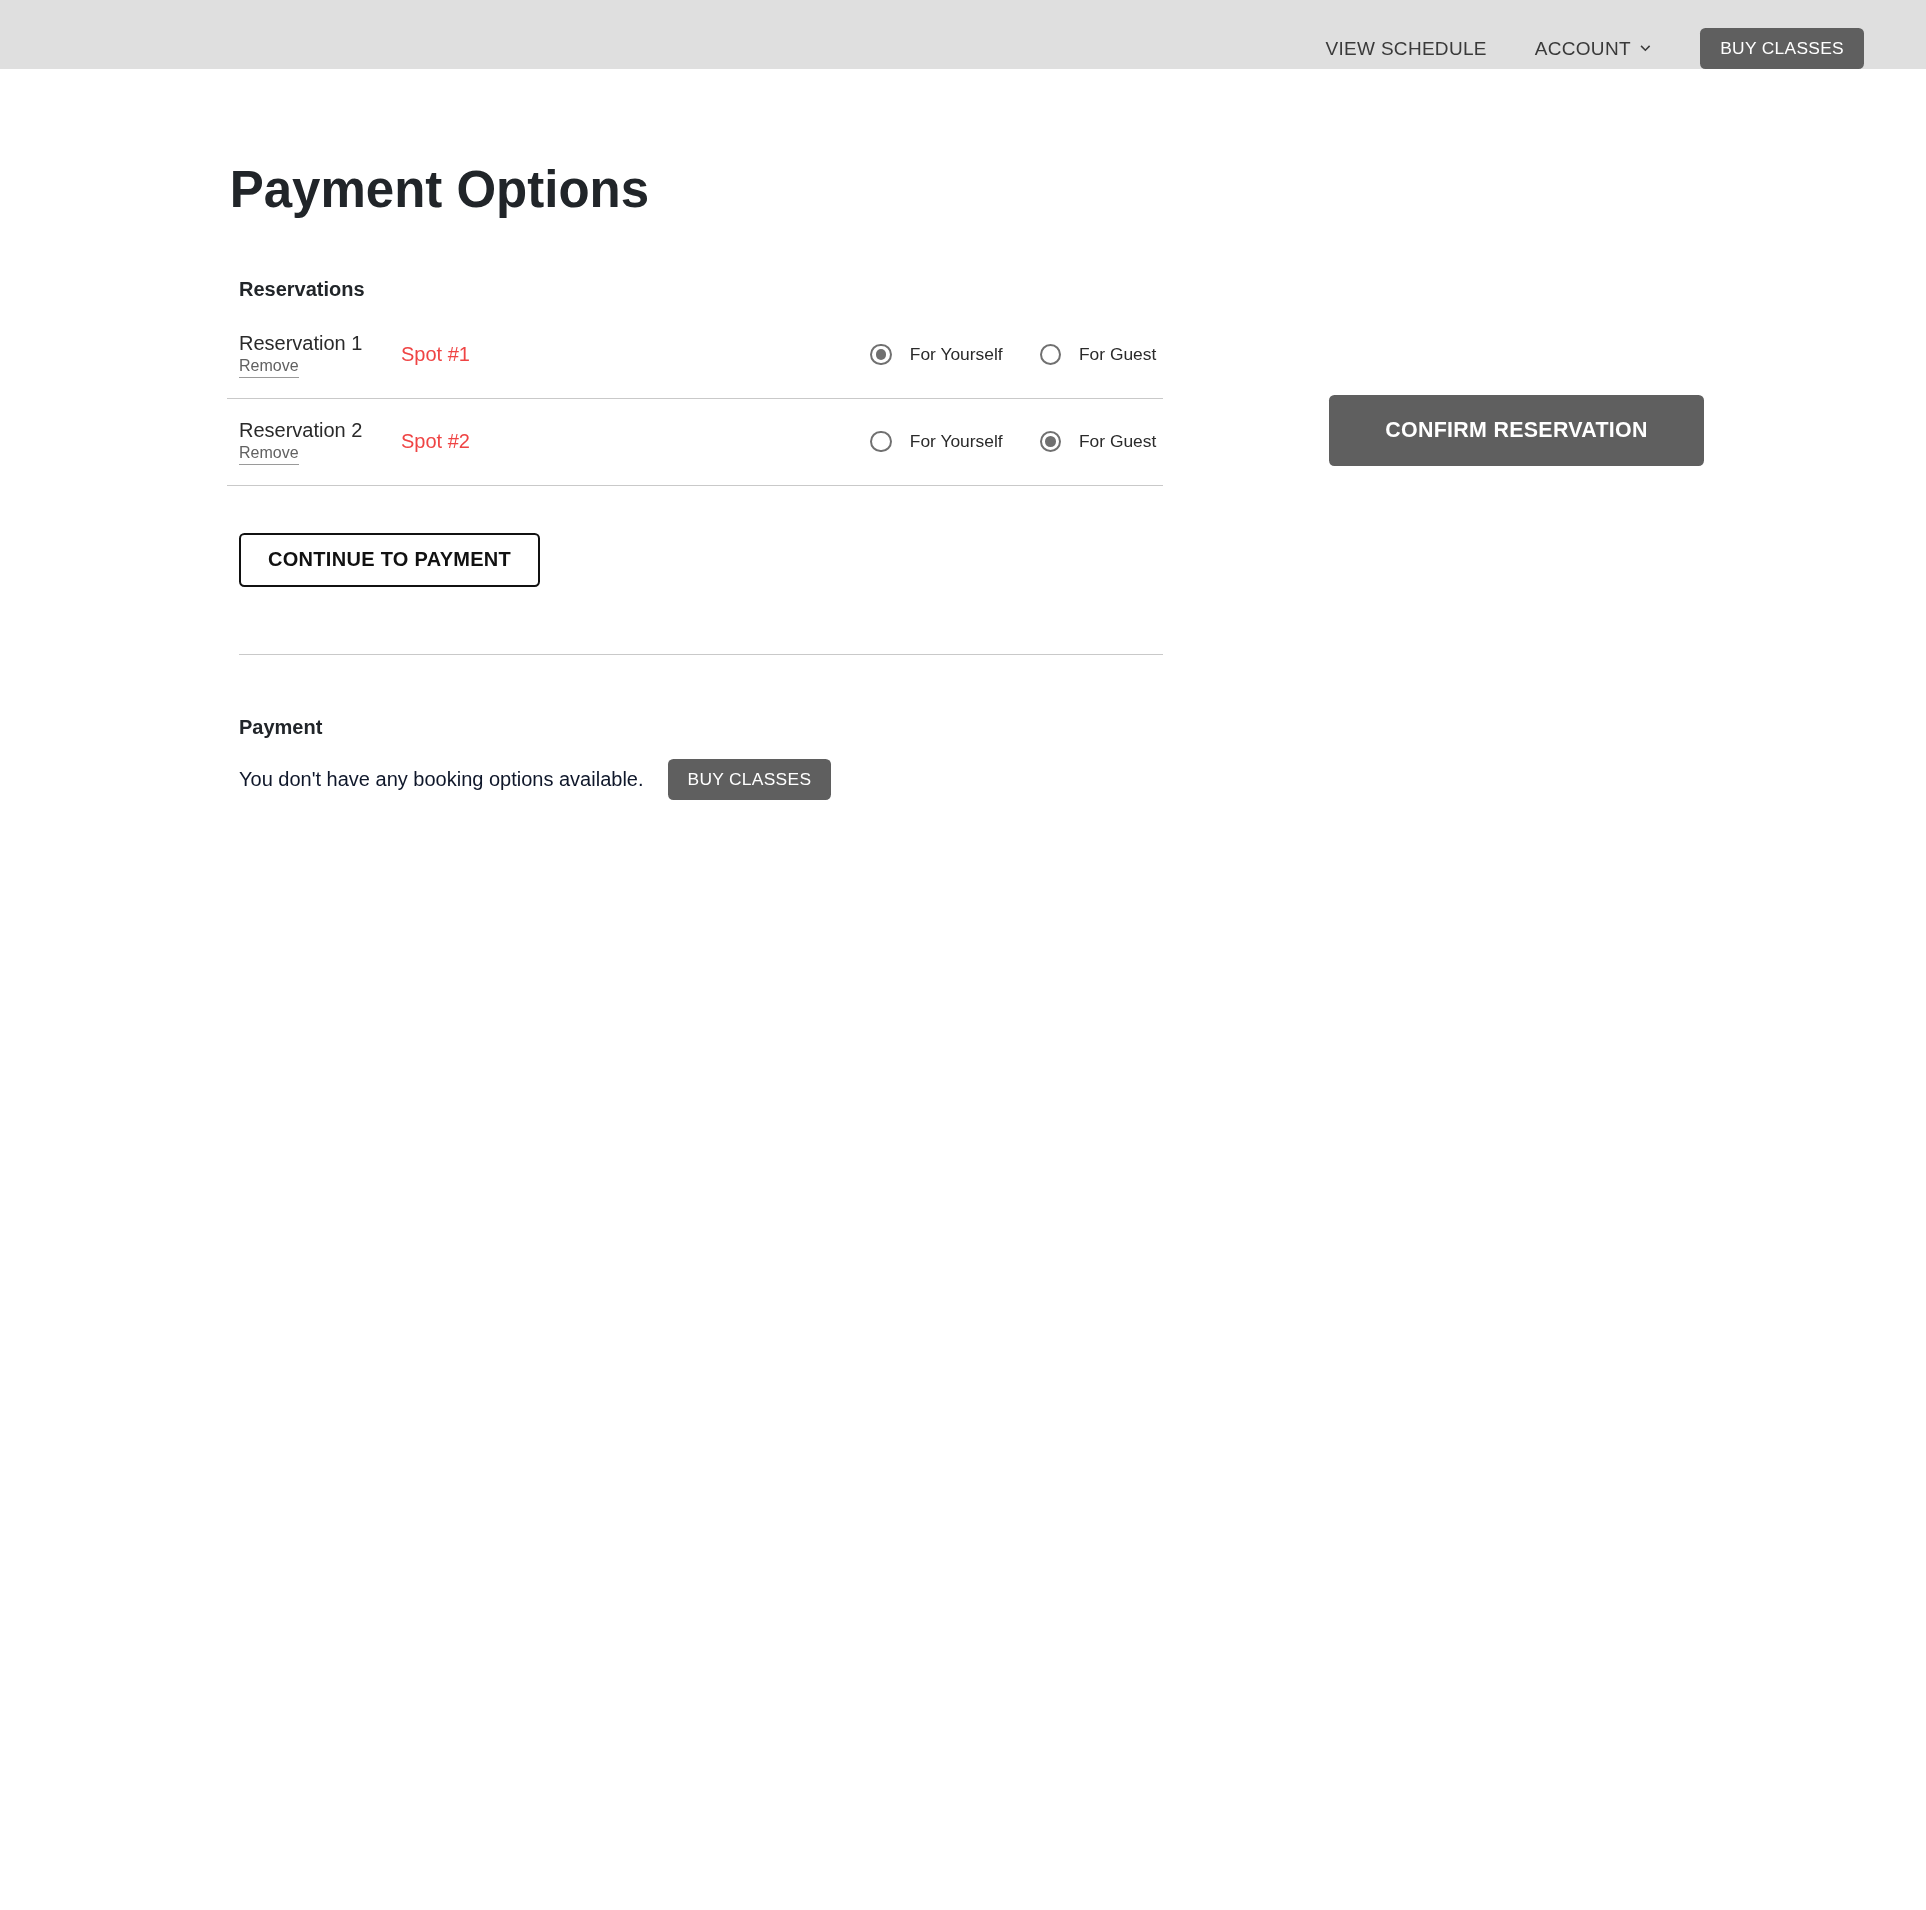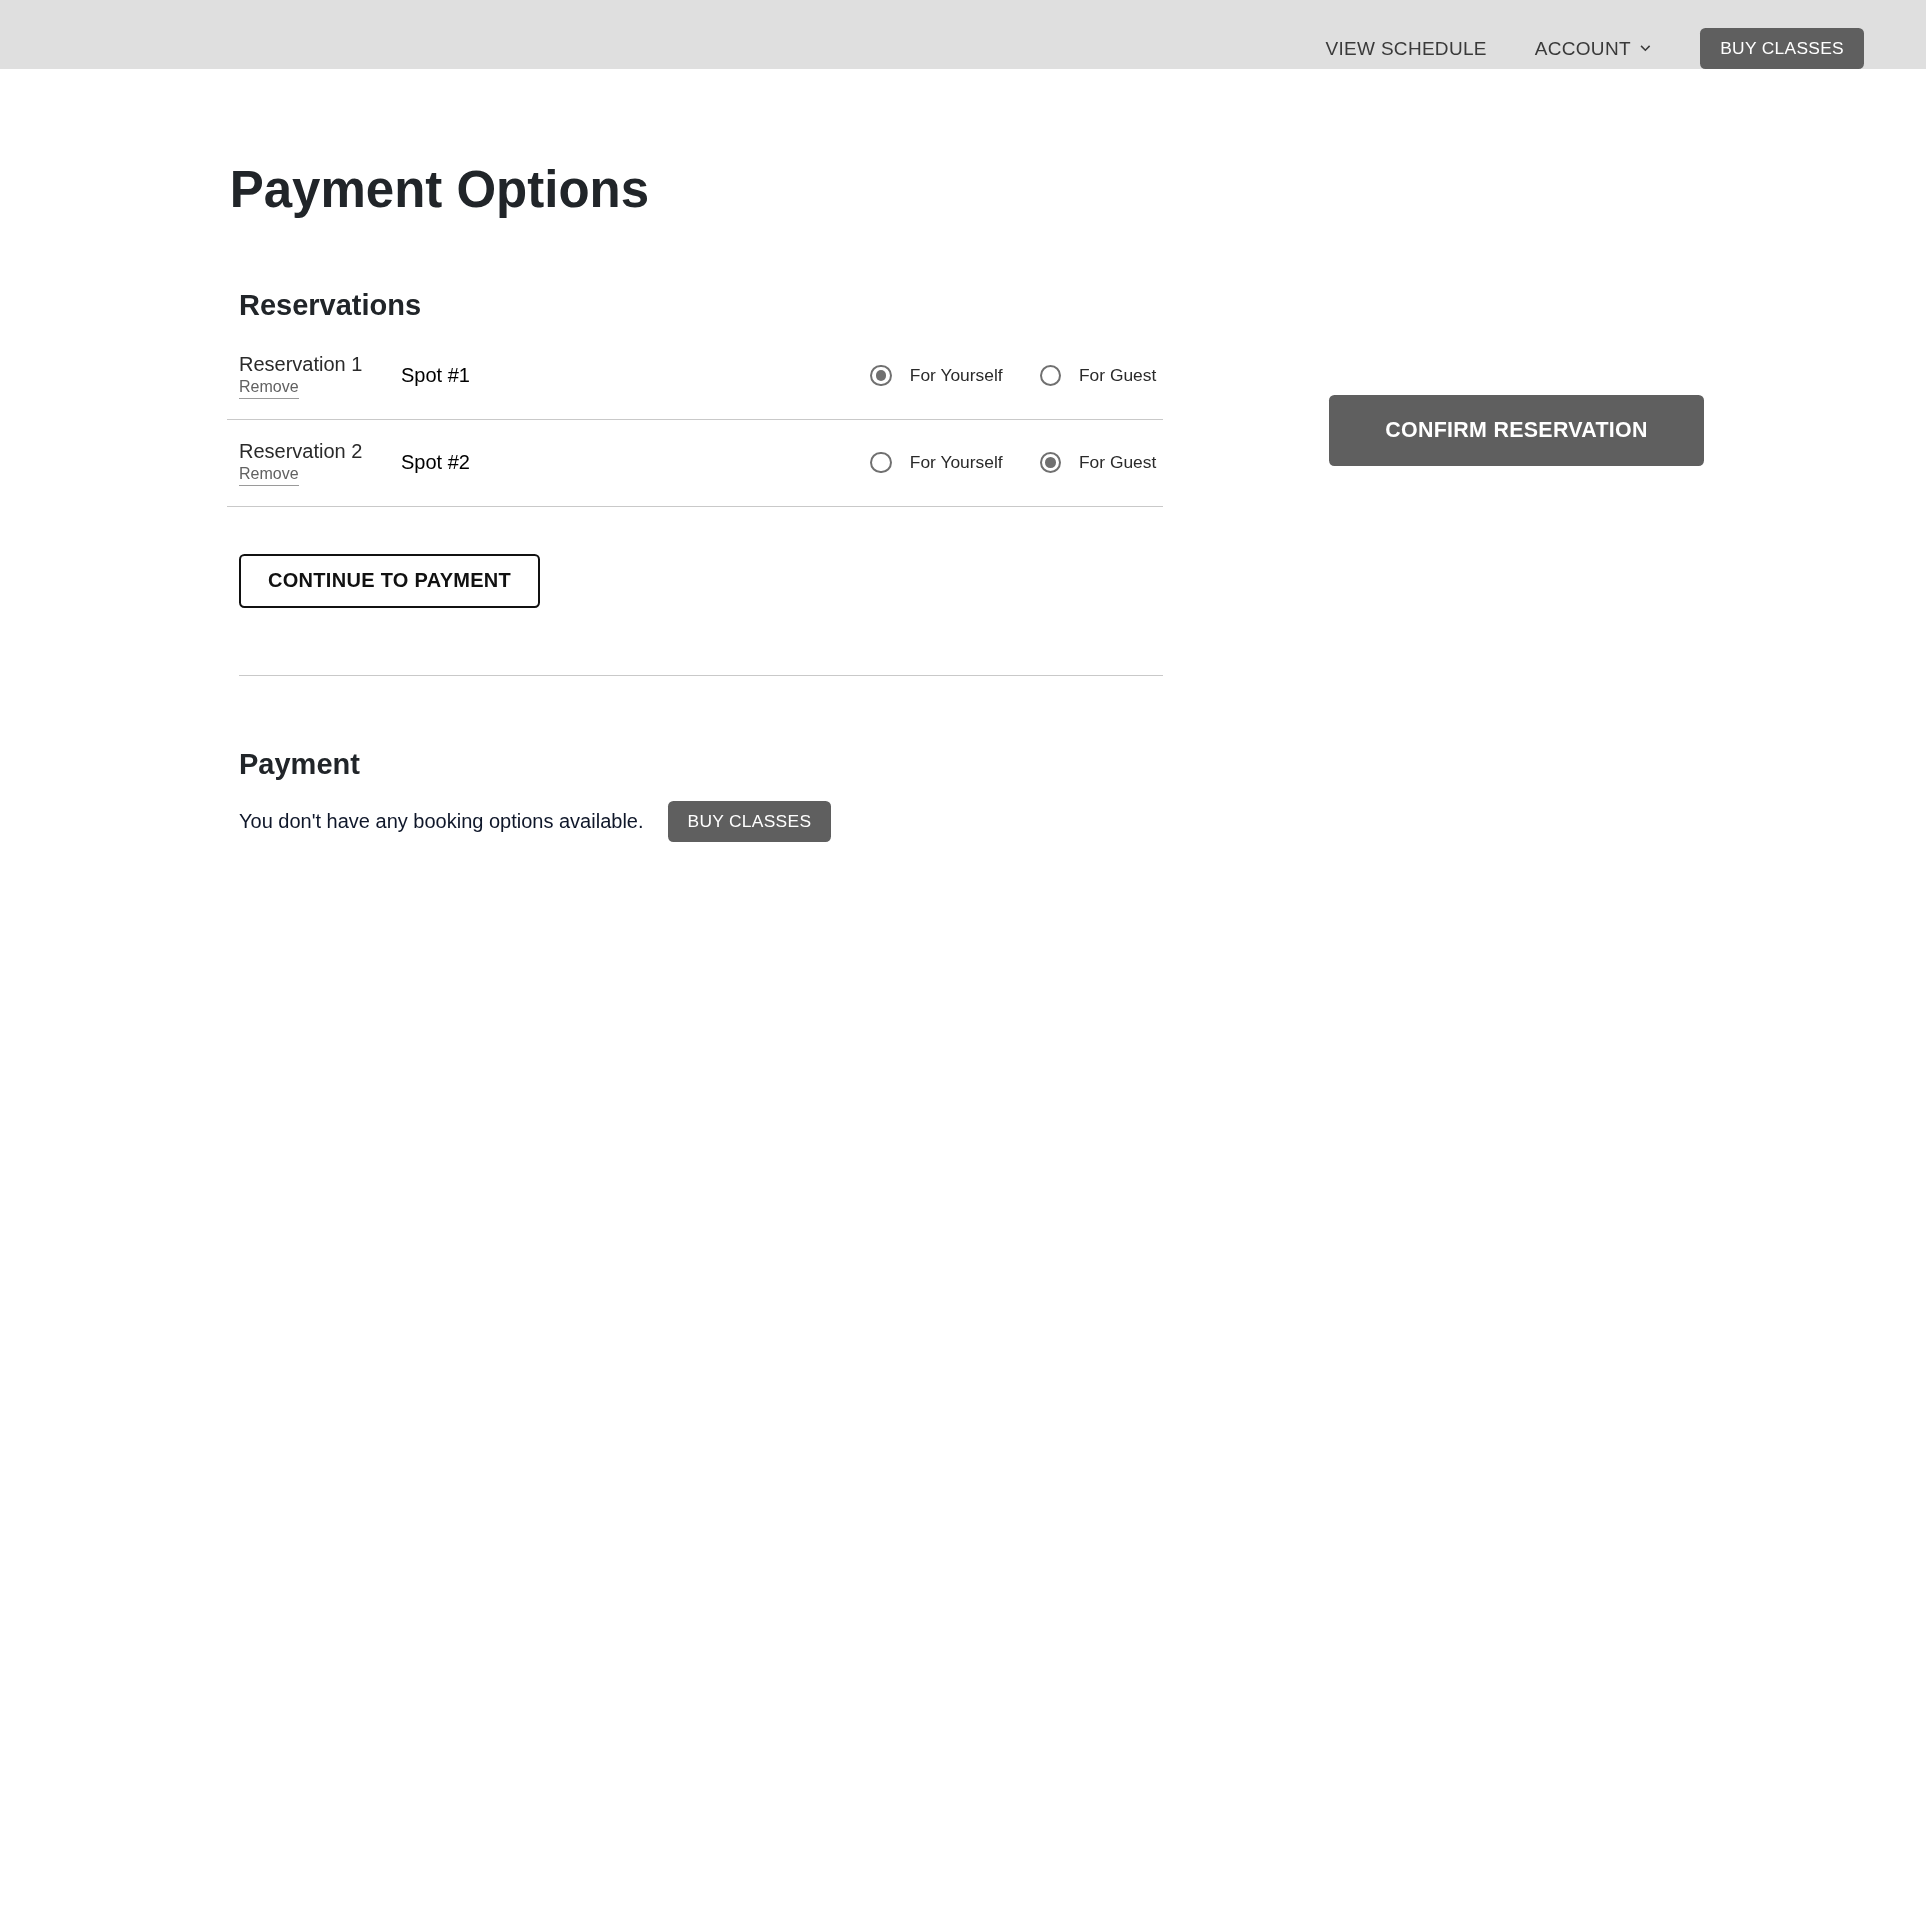--- a/index.html
+++ b/index.html
@@ -100,23 +100,23 @@
     font-size: 51px;
     font-weight: 800;
     margin: 0 0 60px 2.7px;
     grid-column: 1;
     line-height: 1.05;
   }
   .main-col { grid-column: 1; }
   .side-col { grid-column: 2; }
 
   .section-title {
-    font-size: 29px;
+    font-size: 20px;
     font-weight: 800;
-    margin: 12px 0 19px 12px;
+    margin: 1px 0 19px 12px;
   }
 
   
   .res-row {
     display: grid;
     grid-template-columns: 174px 201px 1fr;
     align-items: center;
     border-bottom: 1.3px solid var(--border);
     padding: 20px 0;
   }
@@ -131,21 +131,21 @@
     font-size: 16px;
     color: #616161;
     display: inline-block;
     margin-top: 2.7px;
     border-bottom: 1.3px solid #9a9a9a;
     padding-bottom: 1.3px;
     cursor: pointer;
   }
   .spot-label {
     font-size: 20px;
-    color: #000000;
+    color: #ef4444;
   }
   .radio-group {
     display: flex;
     justify-content: flex-end;
     gap: 37px;
     padding-right: 6.7px;
   }
   .radio-item {
     display: inline-flex;
     align-items: center;

